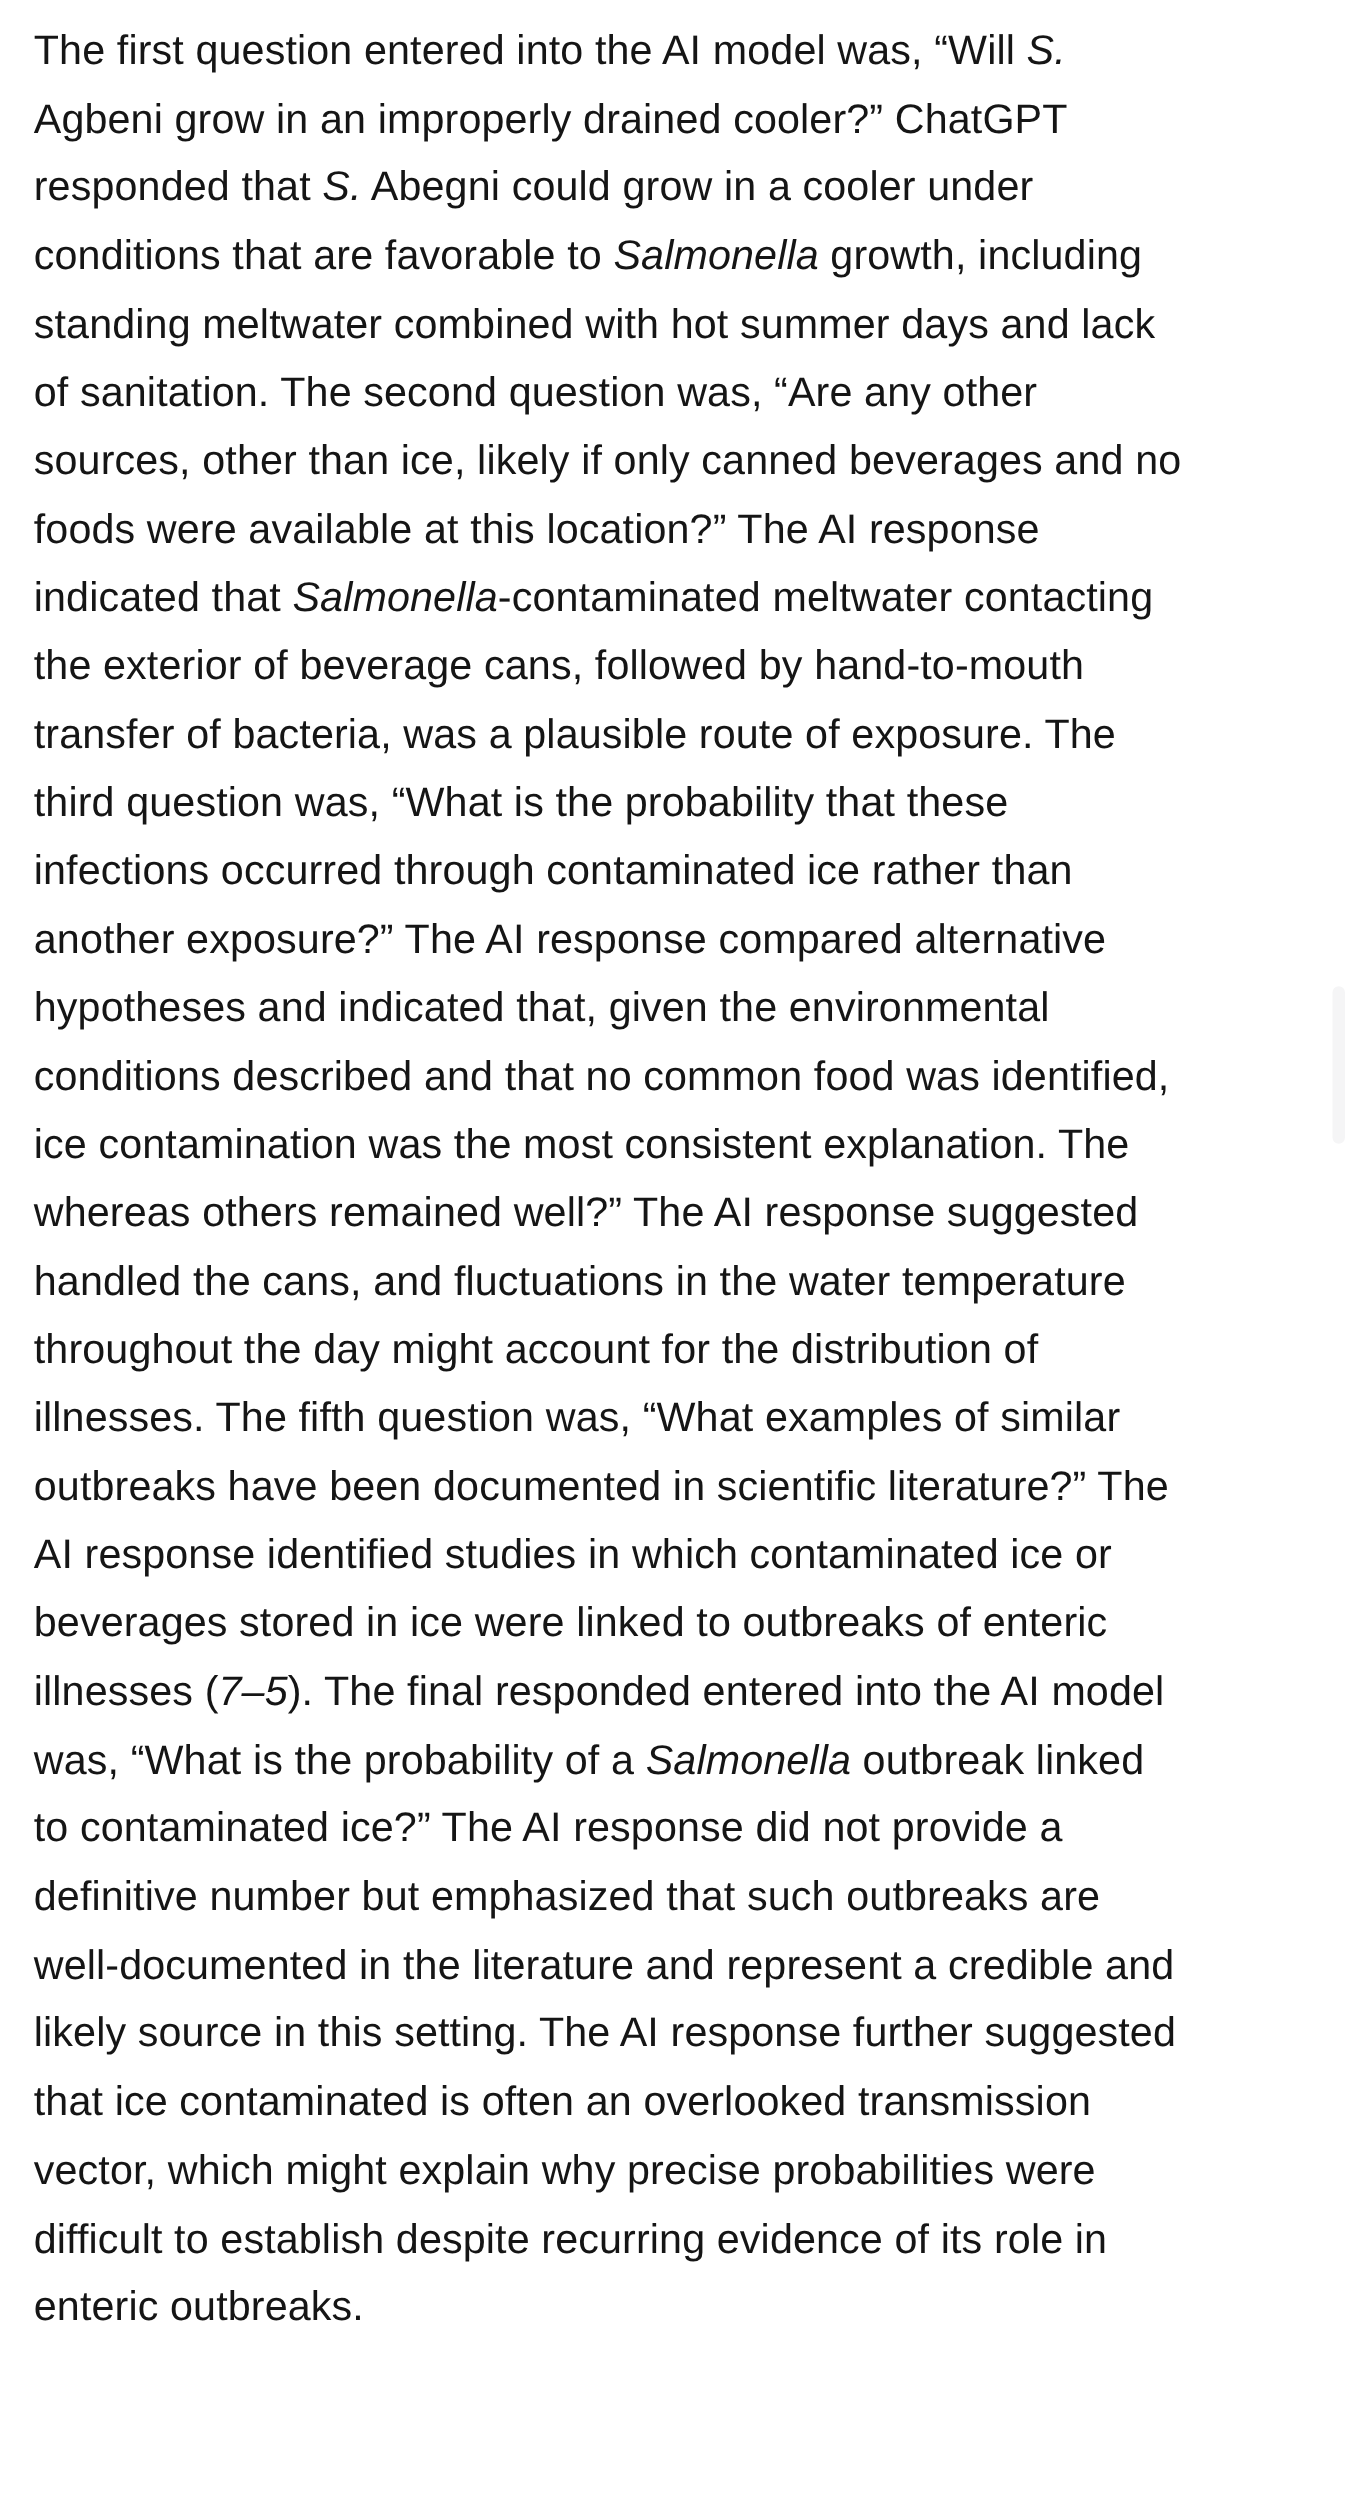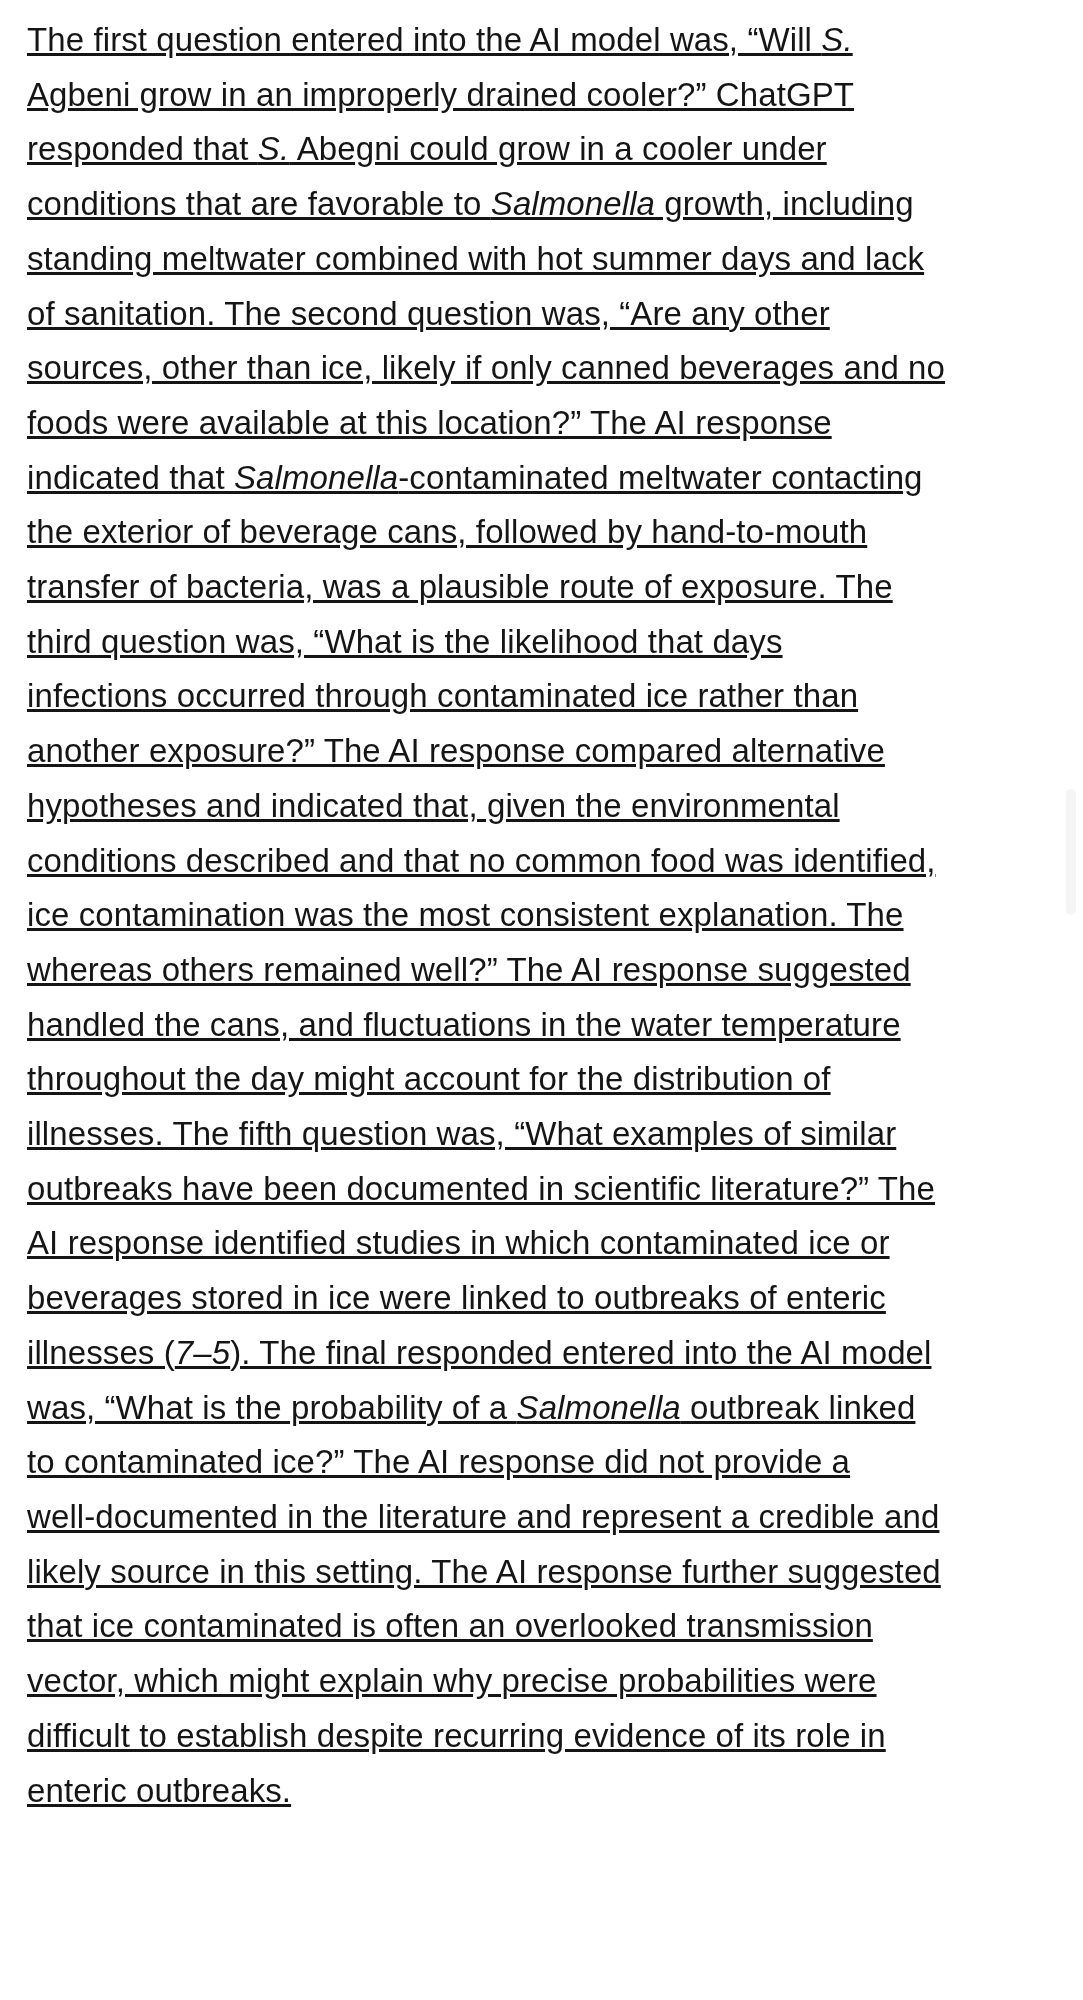--- a/index.html
+++ b/index.html
@@ -18,21 +18,20 @@
     padding: 13px 20px 0 27px;
     font-family: "Liberation Sans", sans-serif;
     font-size: 33px;
     font-weight: 400;
     line-height: 54.7px;
     color: #151515;
     letter-spacing: 0.1px;
   }
   .line {
     white-space: nowrap;
-    text-decoration: underline;
   }
   .italic {
     font-style: italic;
   }
   .scrollbar-thumb {
     position: absolute;
     top: 789px;
     right: 7px;
     width: 10px;
     height: 126px;
@@ -49,36 +48,37 @@
       <div class="line"><span>Agbeni grow in an improperly drained cooler?” ChatGPT</span></div>
       <div class="line"><span>responded that </span><span class="italic">S.</span><span> Abegni could grow in a cooler under</span></div>
       <div class="line"><span>conditions that are favorable to </span><span class="italic">Salmonella</span><span> growth, including</span></div>
       <div class="line"><span>standing meltwater combined with hot summer days and lack</span></div>
       <div class="line"><span>of sanitation. The second question was, “Are any other</span></div>
       <div class="line"><span>sources, other than ice, likely if only canned beverages and no</span></div>
       <div class="line"><span>foods were available at this location?” The AI response</span></div>
       <div class="line"><span>indicated that </span><span class="italic">Salmonella</span><span>-contaminated meltwater contacting</span></div>
       <div class="line"><span>the exterior of beverage cans, followed by hand-to-mouth</span></div>
       <div class="line"><span>transfer of bacteria, was a plausible route of exposure. The</span></div>
-      <div class="line"><span>third question was, “What is the likelihood that days</span></div>
+      <div class="line"><span>third question was, “What is the probability that these</span></div>
       <div class="line"><span>infections occurred through contaminated ice rather than</span></div>
       <div class="line"><span>another exposure?” The AI response compared alternative</span></div>
       <div class="line"><span>hypotheses and indicated that, given the environmental</span></div>
       <div class="line"><span>conditions described and that no common food was identified,</span></div>
       <div class="line"><span>ice contamination was the most consistent explanation. The</span></div>
       <div class="line"><span>whereas others remained well?” The AI response suggested</span></div>
       <div class="line"><span>handled the cans, and fluctuations in the water temperature</span></div>
       <div class="line"><span>throughout the day might account for the distribution of</span></div>
       <div class="line"><span>illnesses. The fifth question was, “What examples of similar</span></div>
       <div class="line"><span>outbreaks have been documented in scientific literature?” The</span></div>
       <div class="line"><span>AI response identified studies in which contaminated ice or</span></div>
       <div class="line"><span>beverages stored in ice were linked to outbreaks of enteric</span></div>
       <div class="line"><span>illnesses (</span><span class="italic">7–5</span><span>). The final responded entered into the AI model</span></div>
       <div class="line"><span>was, “What is the probability of a </span><span class="italic">Salmonella</span><span> outbreak linked</span></div>
       <div class="line"><span>to contaminated ice?” The AI response did not provide a</span></div>
+      <div class="line"><span>definitive number but emphasized that such outbreaks are</span></div>
       <div class="line"><span>well-documented in the literature and represent a credible and</span></div>
       <div class="line"><span>likely source in this setting. The AI response further suggested</span></div>
       <div class="line"><span>that ice contaminated is often an overlooked transmission</span></div>
       <div class="line"><span>vector, which might explain why precise probabilities were</span></div>
       <div class="line"><span>difficult to establish despite recurring evidence of its role in</span></div>
       <div class="line"><span>enteric outbreaks.</span></div>
     </div>
 </main>
 
 <div class="scrollbar-thumb" style="background: rgb(245, 245, 246);"></div>

